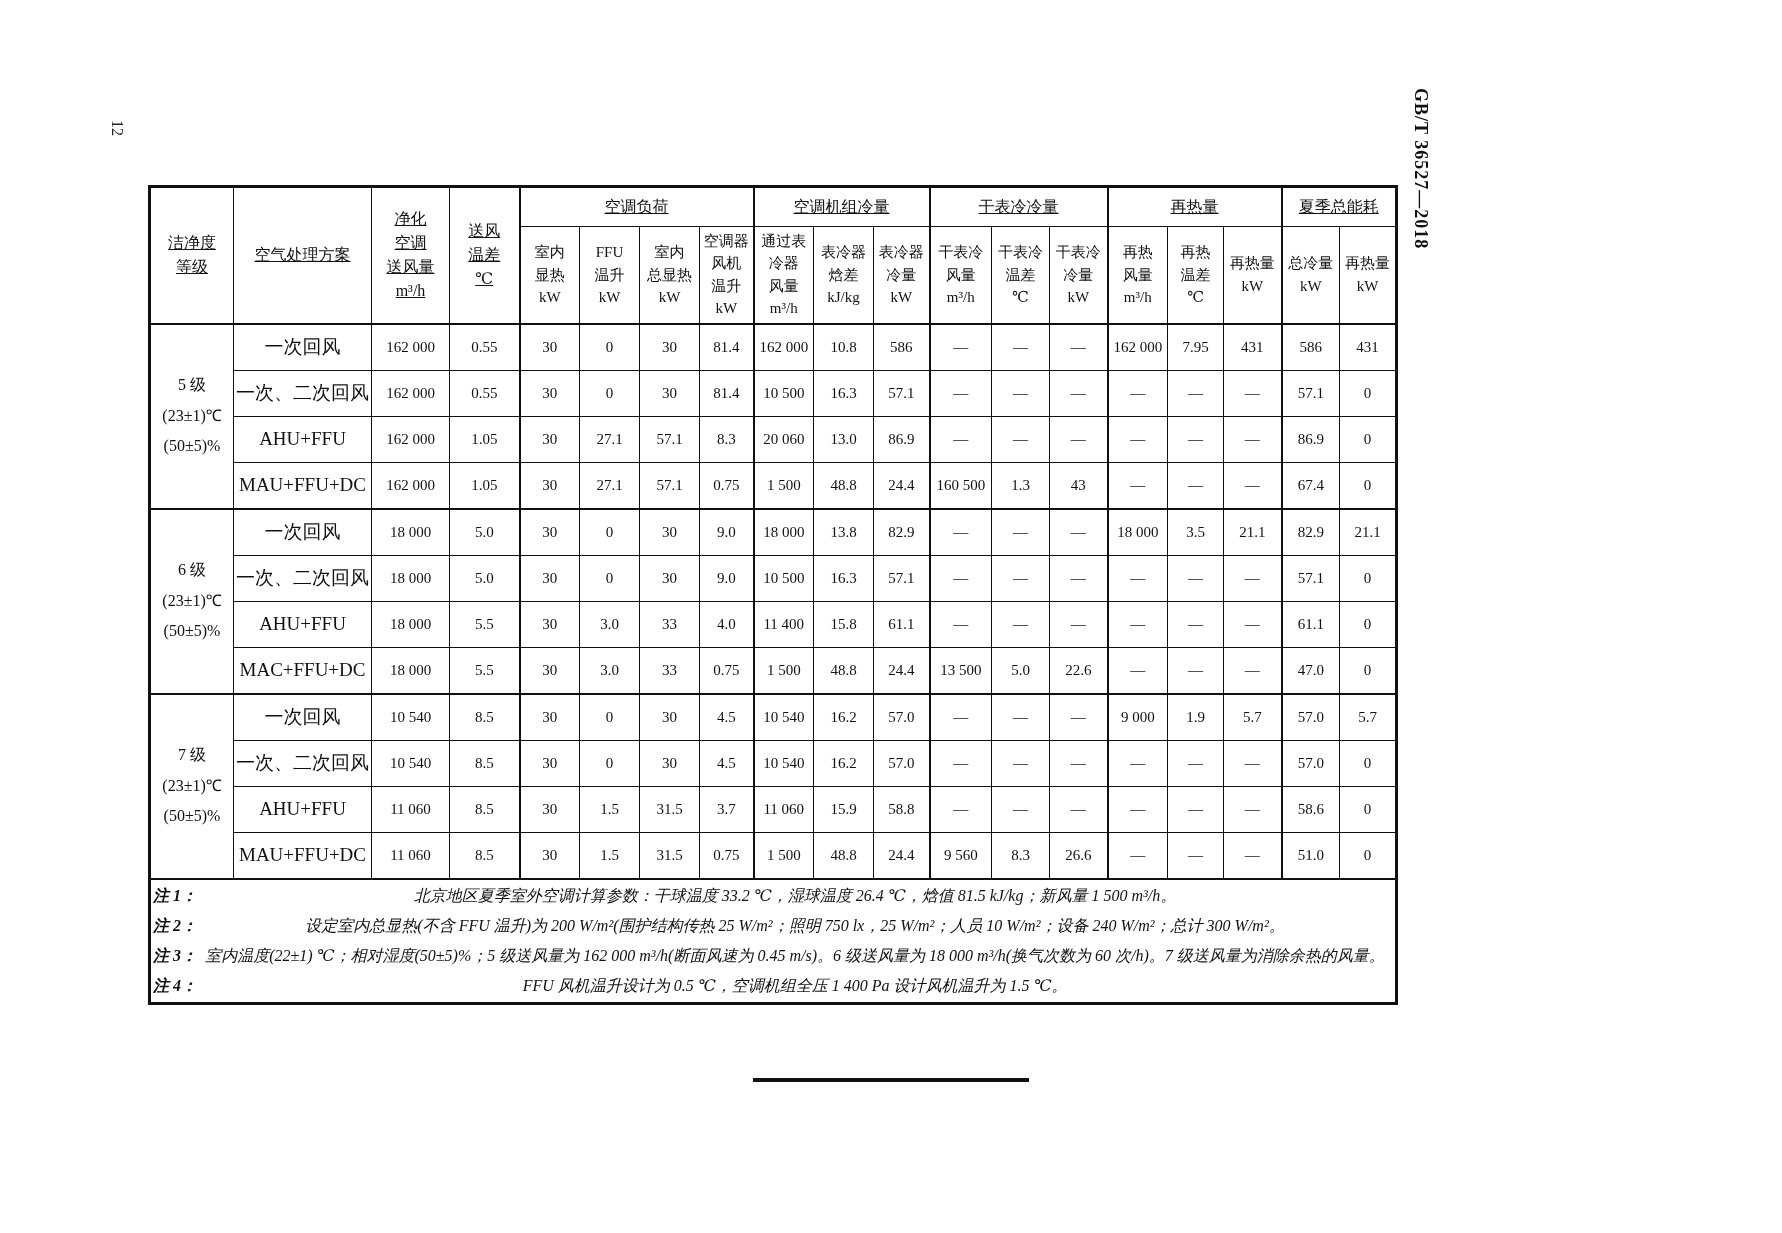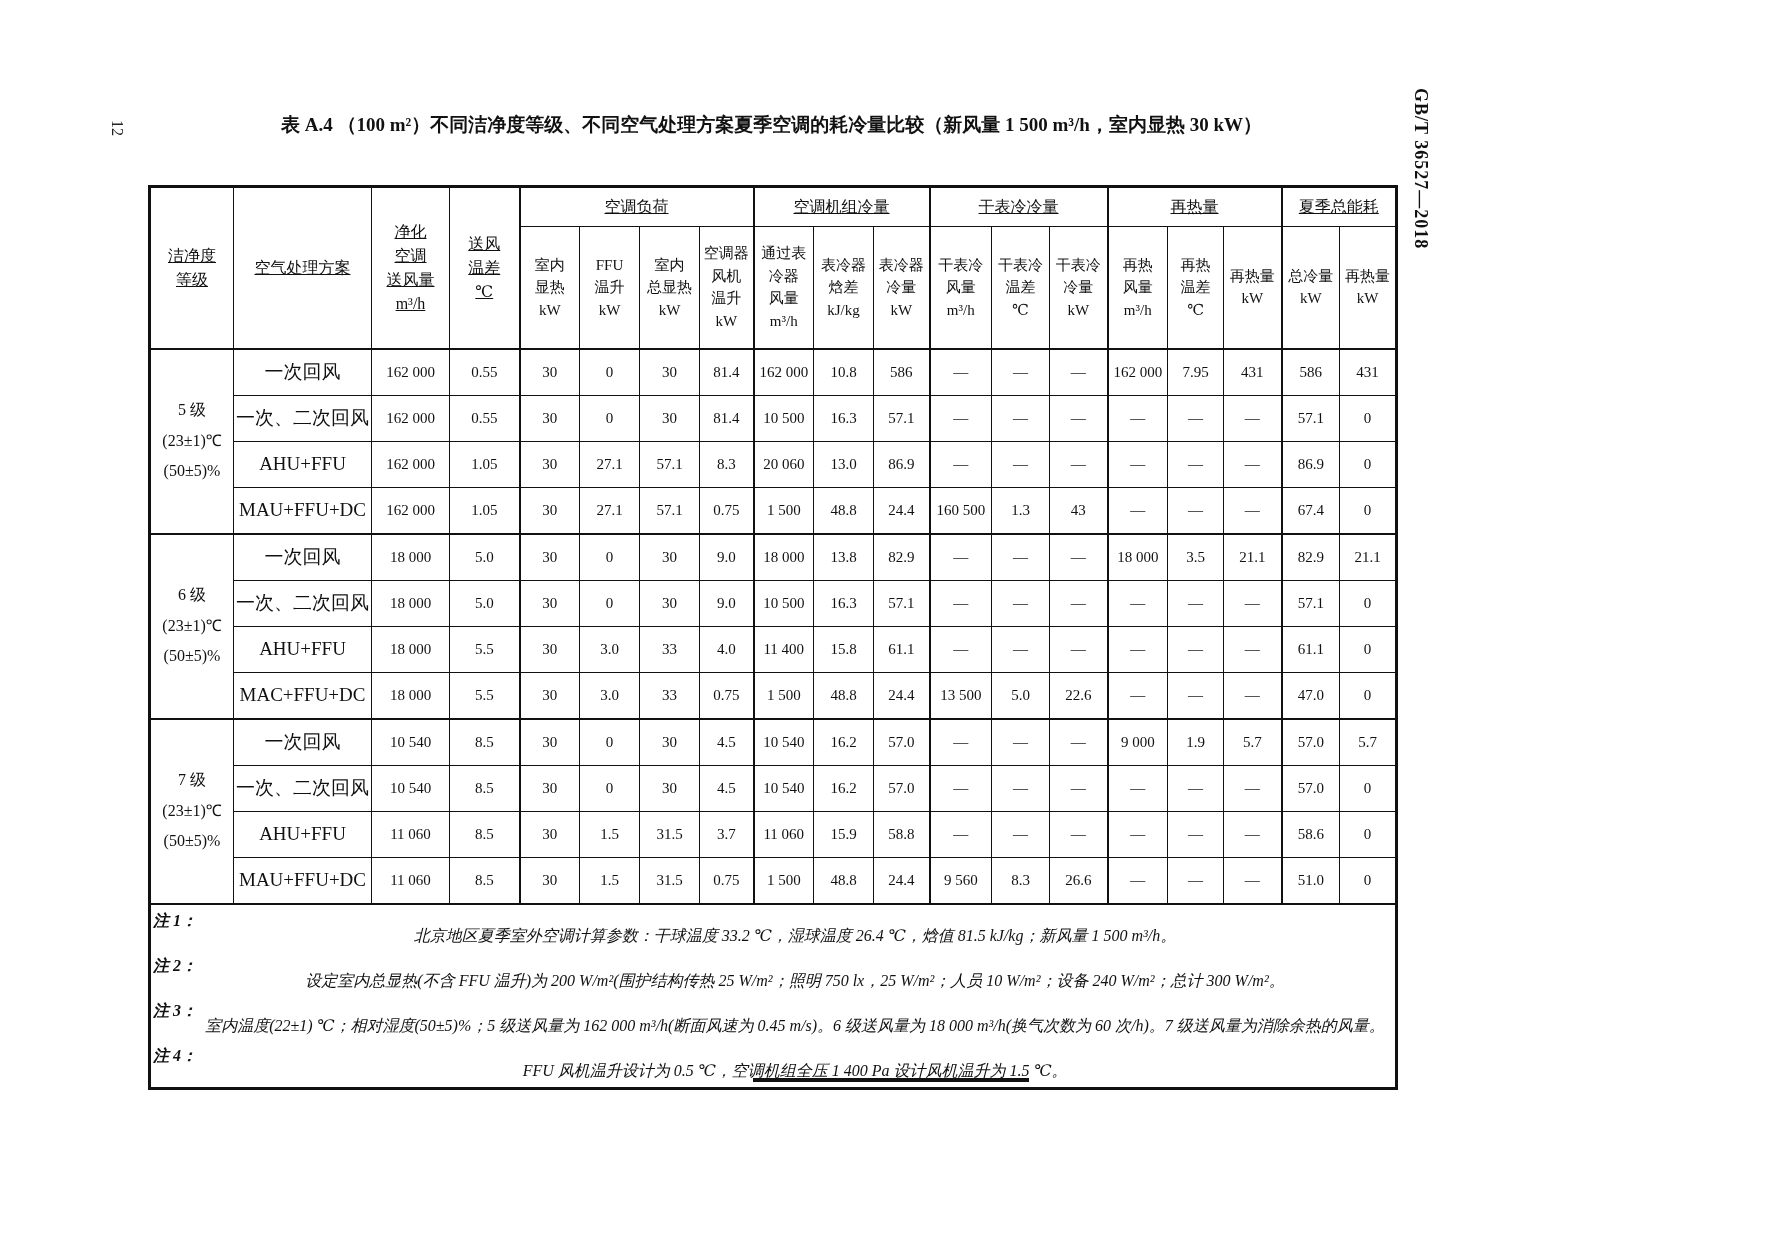--- a/index.html
+++ b/index.html
@@ -24,46 +24,45 @@
     border-collapse:collapse;table-layout:fixed;width:1247px;
     border:3px solid #111;
   }
   table.main th,table.main td{
     border:1px solid #111;text-align:center;vertical-align:middle;
     padding:1px 2px;overflow:hidden;
   }
   table.main th{font-weight:normal;font-size:15px;line-height:1.5;white-space:pre-line;}
   tr.group-row{height:40px;}
   tr.group-row th{font-size:16px;text-decoration:underline;}
-  tr.leaf-row{height:122px;}
+  tr.leaf-row{height:97px;}
   tr.leaf-row th{border-bottom-width:2px;}
   th.rs{border-bottom-width:2px;font-size:16px;}
   .gs{border-left-width:2px !important;}
   tbody td{height:43px;font-size:15px;}
   td.group-label{white-space:pre-line;font-size:16px;line-height:1.9;font-family:Liberation Serif, serif;}
   td.scheme{font-size:19px;}
   tr.group-start td{border-top-width:2px;}
   tr.notes-row td{border-top-width:2px;}
   td.notes-cell{text-align:left;padding:12px 14px 16px 28px;font-style:italic;}
   .note{display:flex;font-size:16px;line-height:30px;}
   .note-label{font-weight:bold;white-space:nowrap;}
-  .note-text{flex:1;margin-top:15px;}
+  .note-text{flex:1;}
   .end-line{
     position:absolute;left:753px;top:1078px;width:276px;height:4px;background:#111;
   }
 </style>
 </head>
 <body>
 
 <div class="page">
 
   <div class="page-number">12</div>
   <div class="standard-code">GB/T 36527—2018</div>
 
-  <div class="table-title">表 A.4  （100 m²）不同洁净度等级、不同空气处理方案夏季空调的耗冷量比较（新风量 1 500 m³/h，室内显热 30 kW）</div>
 
   <div class="table-wrap">
     <table class="main">
       <colgroup>
         <col style="width:84px">
           <col style="width:138px">
           <col style="width:78px">
           <col style="width:70px">
         <col style="width:60px">
           <col style="width:60px">

